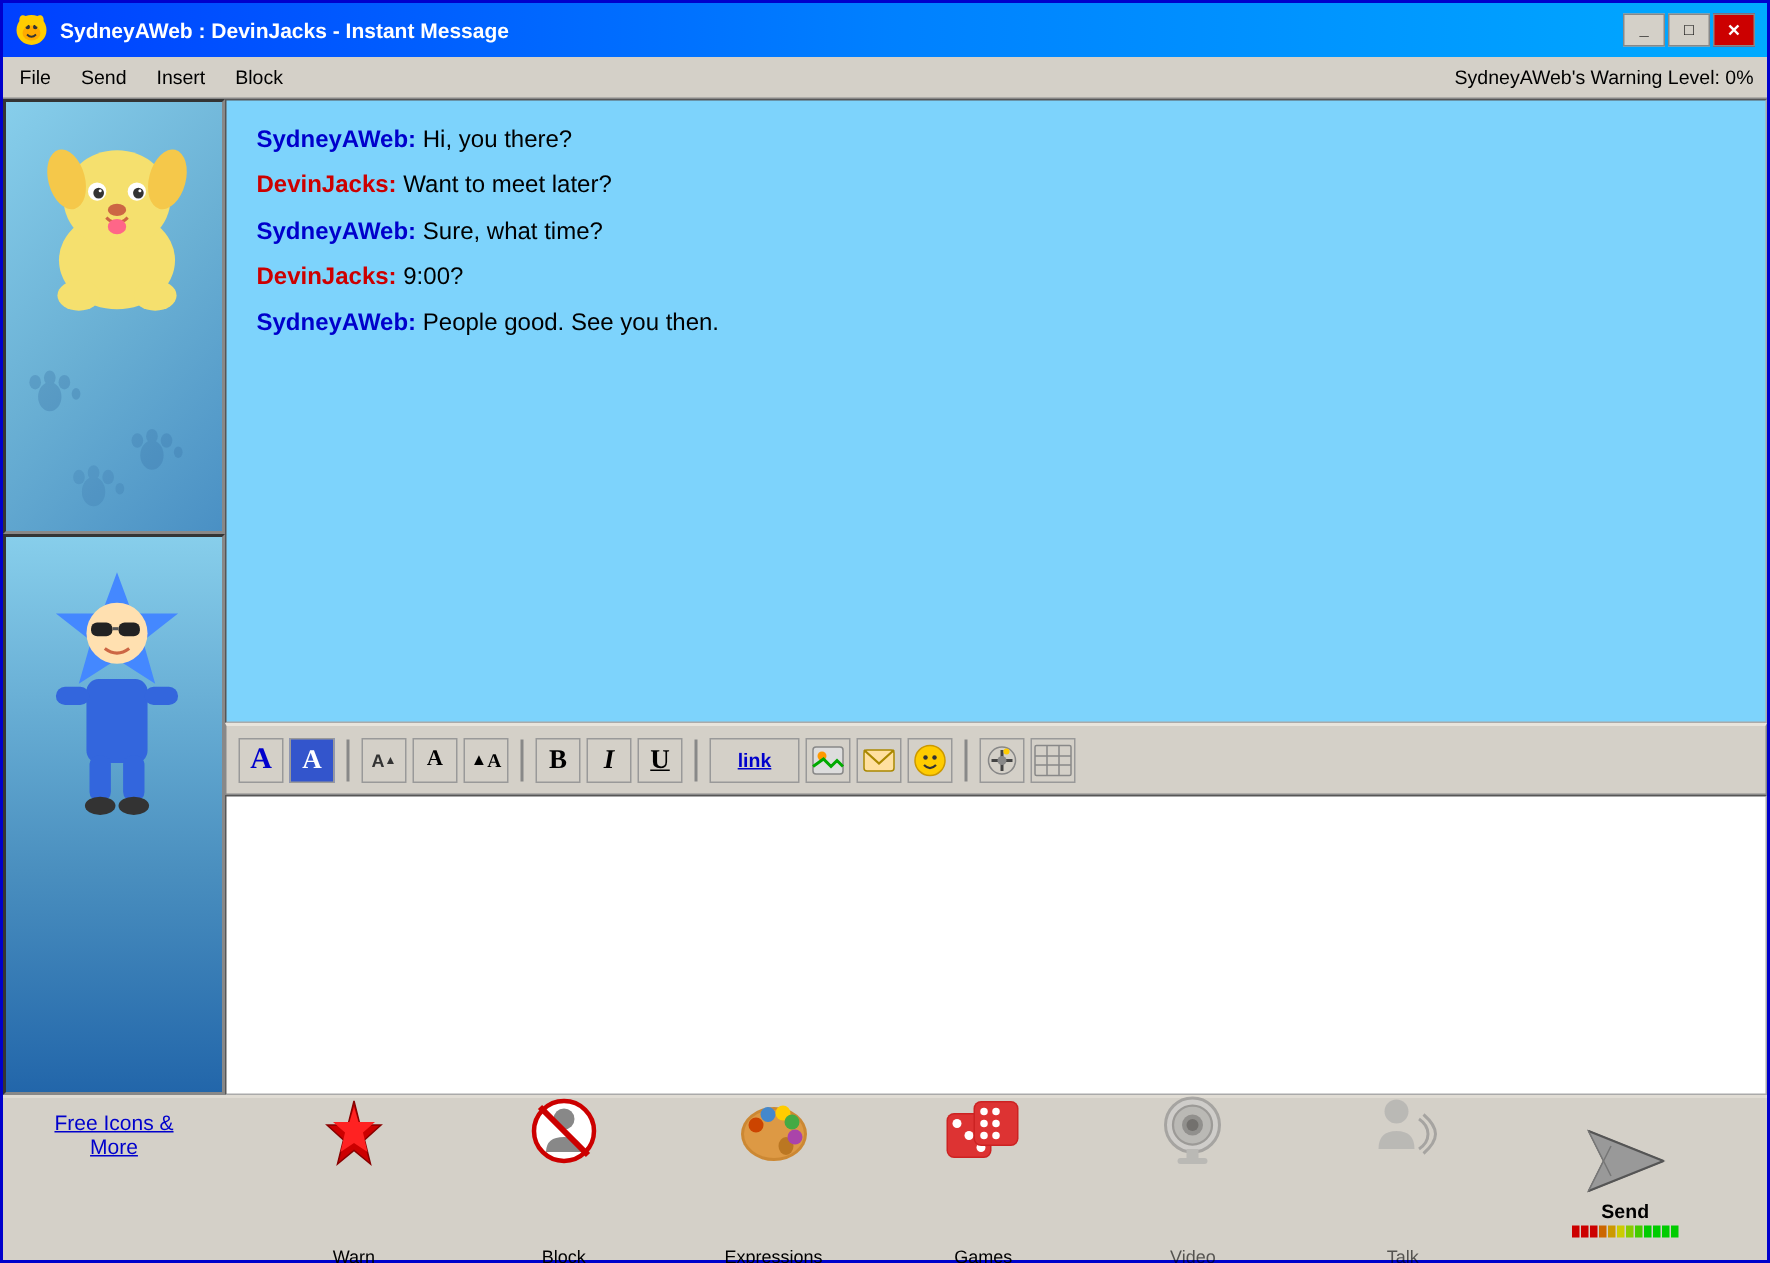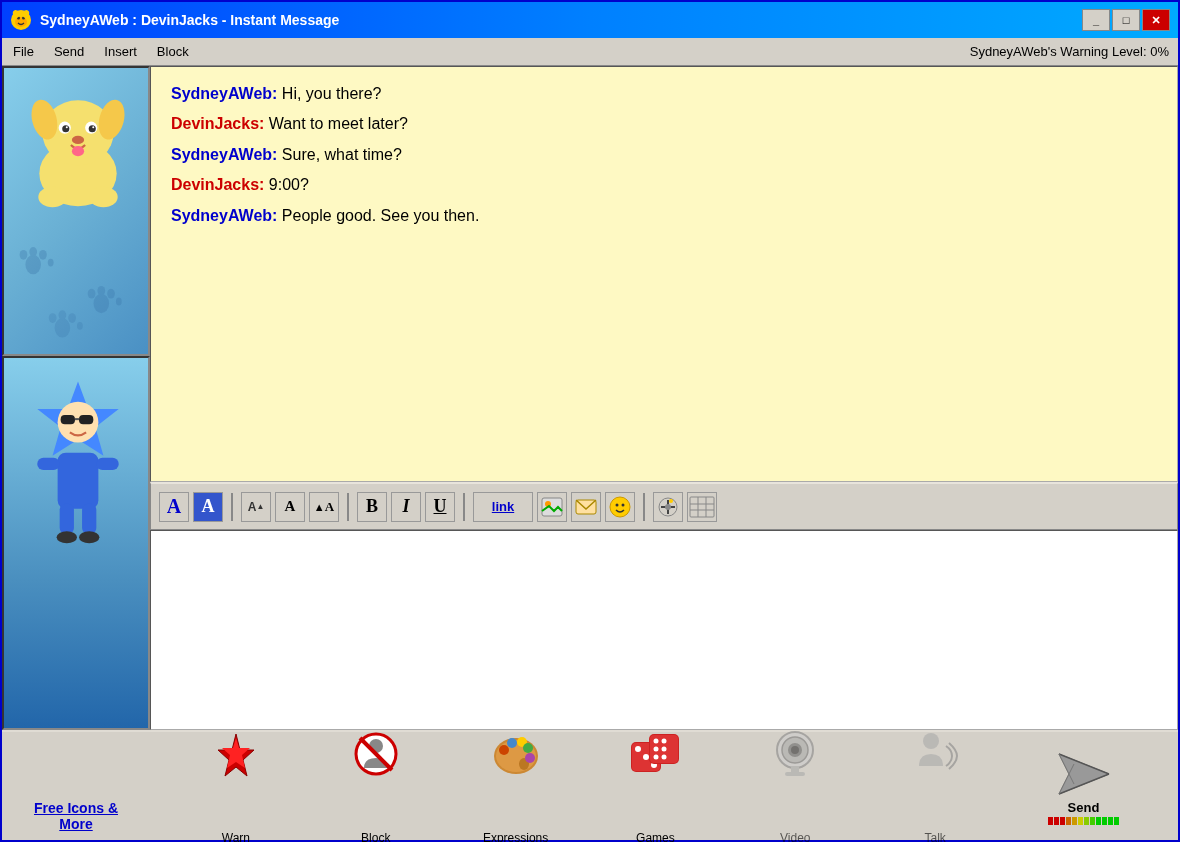--- a/index.html
+++ b/index.html
@@ -137,21 +137,21 @@
     .right-panel {
       flex: 1;
       display: flex;
       flex-direction: column;
       overflow: hidden;
     }
 
     
     .chat-area {
       flex: 1;
-      background: #fef9c3;
+      background: #7dd3fc;
       overflow-y: auto;
       padding: 16px 20px;
       border: 1px inset #aaa;
       min-height: 0;
     }
 
     .chat-message {
       margin-bottom: 8px;
       font-size: 16px;
       line-height: 1.4;
@@ -215,24 +215,23 @@
       display: flex;
       height: 110px;
       background: #d4d0c8;
       border-top: 2px solid #e0dcd4;
       flex-shrink: 0;
     }
 
     .bottom-left {
       width: 148px;
       display: flex;
-      align-items: flex-end;
+      align-items: flex-start;
       justify-content: center;
       padding: 8px;
-      font-weight: bold;
     }
 
     .free-icons-link {
       color: #0000cc;
       text-decoration: underline;
       font-size: 14px;
       cursor: pointer;
       text-align: center;
     }
 

